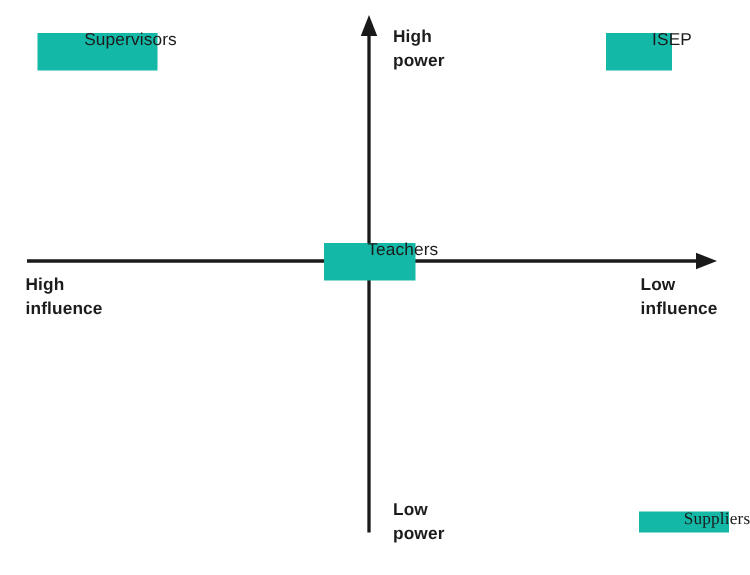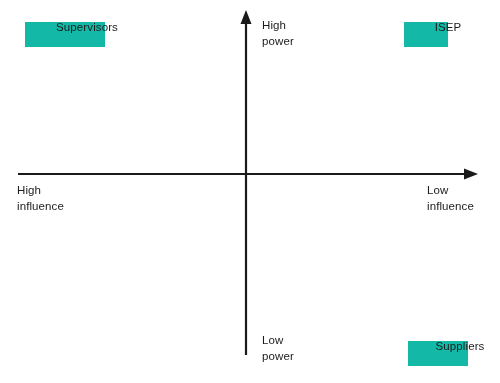--- a/index.html
+++ b/index.html
@@ -43,21 +43,21 @@
   }
   
   .axis-label {
     position: absolute;
     color: #1c1c1c;
     font-size: 11.5px;
     line-height: 15.5px;
     white-space: nowrap;
     letter-spacing: 0.1px;
   }
-  .axis-label span { display: block; }
+  .axis-label span { display: block; font-weight: bold; }
 </style>
 </head>
 <body>
 
 <div id="canvas">
 
   <svg class="axis-svg" viewBox="0 0 500 383" xmlns="http://www.w3.org/2000/svg">
 
     <line x1="18" y1="174" x2="470" y2="174" stroke="#1a1a1a" stroke-width="2.2"></line>
     <polygon points="478,174 464,168.5 464,179.5" fill="#1a1a1a"></polygon>
@@ -87,19 +87,22 @@
   </div>
 
   <div class="node" style="left:25px;  top:22px;  width:80px; height:25px;">
     <span>Supervisors</span>
   </div>
 
   <div class="node" style="left:404px; top:22px;  width:28px; height:25px;">
     <span>ISEP</span>
   </div>
 
+  <div class="node" style="left:216px; top:162px; width:61px; height:25px;">
+    <span>Teachers</span>
+  </div>
 
 
-  <div class="node" style="left:408px; top:341px; width:60px; height:25px;">
+  <div class="node" style="left:426px; top:341px; width:60px; height:14px;font-family:Liberation Serif, serif;">
     <span>Suppliers</span>
   </div>
 
 </div>
 
 </body></html>

